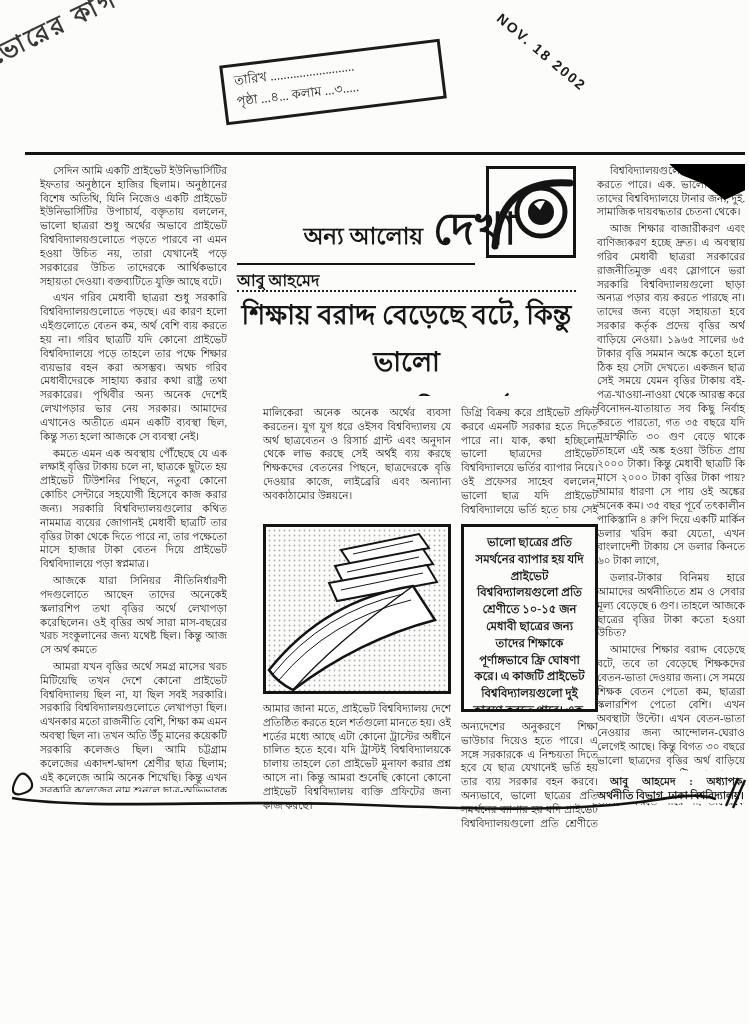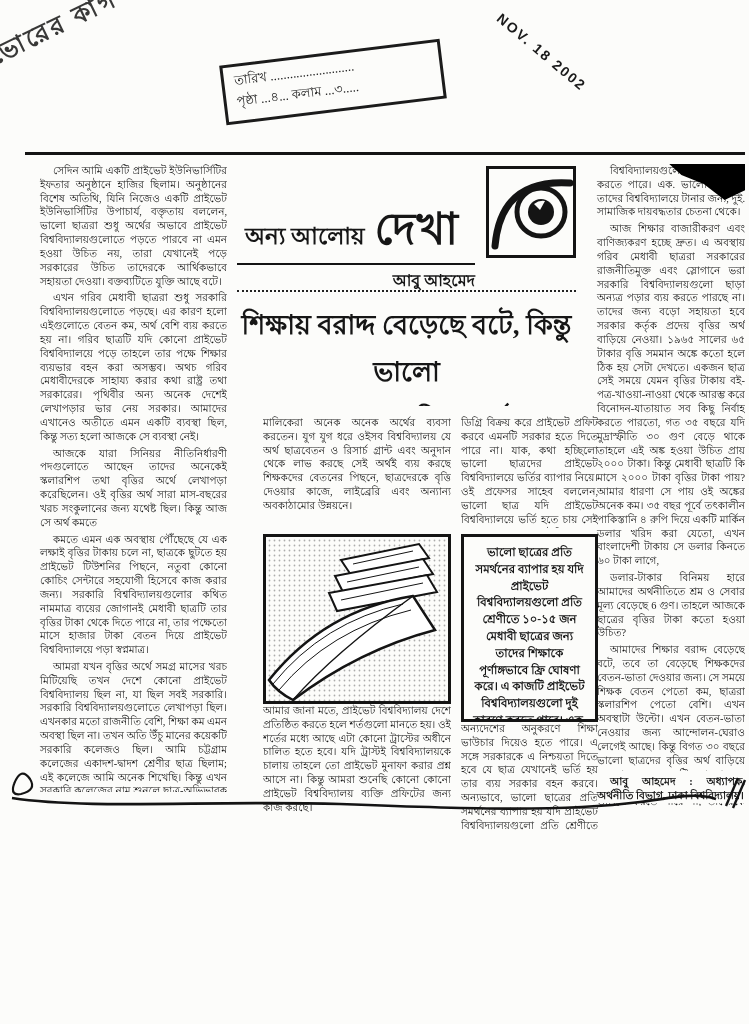--- a/index.html
+++ b/index.html
@@ -37,35 +37,35 @@
   }
   .credit{
     position:absolute; bottom:0; left:0; right:0; margin:0;
     font-weight:bold; font-size:10.6px; background:#fcfcfa; text-indent:0;
     padding-top:4px;
   }
 
   
   .middle{ position:absolute; left:237px; top:164px; width:339px; }
   .section-header{ position:relative; height:126px; border-bottom:2px dotted #222; }
-  .kicker-row{ display:flex; align-items:baseline; gap:10px; padding:24px 0 0 8px; }
+  .kicker-row{ display:flex; align-items:baseline; gap:10px; padding:24px 0 0 8px;justify-content:center; }
   .kicker{ font-size:23px; font-weight:bold; }
   .logo-word{ font-size:44px; font-weight:bold; letter-spacing:1px; line-height:.8;margin-top:24px; }
   .header-rule{ width:238px; height:2px; background:#141414; margin:6px 0 3px 0; }
-  .author{ width:238px; text-align:right; font-size:16px; font-weight:bold; }
+  .author{ width:238px; text-align:left; font-size:16px; font-weight:bold; }
   .eye-box{ position:absolute; right:0; top:2px; width:90px; height:92px; }
 
-  .headline{ margin-top:10px; height:104px; overflow:hidden; text-align:center;
+  .headline{ height:104px; overflow:hidden; text-align:center;
              font-size:27px; font-weight:bold; line-height:1.75; letter-spacing:0; }
 
   .subcols{ display:flex; gap:10px; margin-top:10px; }
   .subcol2{ width:192px;padding-left:26px; } .subcol3{ width:137px; }
   .sub-text{ margin:0; font-size:10.4px; line-height:1.33; text-align:justify; overflow:hidden; }
   .t1{ height:112px; }
-  .t2{ height:108px; }
+  .t2{ height:108px; margin-top:8px; }
   .illustration{ width:188px; height:170px; margin-top:6px; }
   .pullquote{
     box-sizing:border-box; width:137px; height:188px; margin-top:6px; overflow:hidden;
     border:3px solid #141414; padding:8px 6px; text-align:center;
     font-size:11.6px; font-weight:bold; line-height:1.45;
   }
 
   .torn-edge{ position:absolute; left:0; top:762px; width:749px; height:60px; }
 </style>
 </head>
@@ -80,22 +80,22 @@
     <div>পৃষ্ঠা ...৪...  কলাম ...৩.....</div>
   </div>
 
   <div class="date-stamp">NOV. 18 2002</div>
 
   <div class="top-rule"></div>
 
   <div class="col" id="col1">
     <p>সেদিন আমি একটি প্রাইভেট ইউনিভার্সিটির ইফতার অনুষ্ঠানে হাজির ছিলাম। অনুষ্ঠানের বিশেষ অতিথি, যিনি নিজেও একটি প্রাইভেট ইউনিভার্সিটির উপাচার্য, বক্তৃতায় বললেন, ভালো ছাত্ররা শুধু অর্থের অভাবে প্রাইভেট বিশ্ববিদ্যালয়গুলোতে পড়তে পারবে না এমন হওয়া উচিত নয়, তারা যেখানেই পড়ে সরকারের উচিত তাদেরকে আর্থিকভাবে সহায়তা দেওয়া। বক্তব্যটিতে যুক্তি আছে বটে।</p>
     <p>এখন গরিব মেধাবী ছাত্ররা শুধু সরকারি বিশ্ববিদ্যালয়গুলোতে পড়ছে। এর কারণ হলো এইগুলোতে বেতন কম, অর্থ বেশি ব্যয় করতে হয় না। গরিব ছাত্রটি যদি কোনো প্রাইভেট বিশ্ববিদ্যালয়ে পড়ে তাহলে তার পক্ষে শিক্ষার ব্যয়ভার বহন করা অসম্ভব। অথচ গরিব মেধাবীদেরকে সাহায্য করার কথা রাষ্ট্র তথা সরকারের। পৃথিবীর অন্য অনেক দেশেই লেখাপড়ার ভার নেয় সরকার। আমাদের এখানেও অতীতে এমন একটি ব্যবস্থা ছিল, কিন্তু সত্য হলো আজকে সে ব্যবস্থা নেই।</p>
+    <p>কমতে এমন এক অবস্থায় পৌঁছেছে যে এক লক্ষাই বৃত্তির টাকায় চলে না, ছাত্রকে ছুটতে হয় প্রাইভেট টিউশনির পিছনে, নতুবা কোনো কোচিং সেন্টারে সহযোগী হিসেবে কাজ করার জন্য। সরকারি বিশ্ববিদ্যালয়গুলোর কথিত নামমাত্র ব্যয়ের জোগানই মেধাবী ছাত্রটি তার বৃত্তির টাকা থেকে দিতে পারে না, তার পক্ষেতো মাসে হাজার টাকা বেতন দিয়ে প্রাইভেট বিশ্ববিদ্যালয়ে পড়া স্বপ্নমাত্র।</p>
     <p>আজকে যারা সিনিয়র নীতিনির্ধারণী পদগুলোতে আছেন তাদের অনেকেই স্কলারশিপ তথা বৃত্তির অর্থে লেখাপড়া করেছিলেন। ওই বৃত্তির অর্থ সারা মাস-বছরের খরচ সংকুলানের জন্য যথেষ্ট ছিল। কিন্তু আজ সে অর্থ কমতে</p>
-    <p>কমতে এমন এক অবস্থায় পৌঁছেছে যে এক লক্ষাই বৃত্তির টাকায় চলে না, ছাত্রকে ছুটতে হয় প্রাইভেট টিউশনির পিছনে, নতুবা কোনো কোচিং সেন্টারে সহযোগী হিসেবে কাজ করার জন্য। সরকারি বিশ্ববিদ্যালয়গুলোর কথিত নামমাত্র ব্যয়ের জোগানই মেধাবী ছাত্রটি তার বৃত্তির টাকা থেকে দিতে পারে না, তার পক্ষেতো মাসে হাজার টাকা বেতন দিয়ে প্রাইভেট বিশ্ববিদ্যালয়ে পড়া স্বপ্নমাত্র।</p>
     <p>আমরা যখন বৃত্তির অর্থে সমগ্র মাসের খরচ মিটিয়েছি তখন দেশে কোনো প্রাইভেট বিশ্ববিদ্যালয় ছিল না, যা ছিল সবই সরকারি। সরকারি বিশ্ববিদ্যালয়গুলোতে লেখাপড়া ছিল। এখনকার মতো রাজনীতি বেশি, শিক্ষা কম এমন অবস্থা ছিল না। তখন অতি উঁচু মানের কয়েকটি সরকারি কলেজও ছিল। আমি চট্টগ্রাম কলেজের একাদশ-দ্বাদশ শ্রেণীর ছাত্র ছিলাম; এই কলেজে আমি অনেক শিখেছি। কিন্তু এখন সরকারি কলেজের নাম শুনলে ছাত্র-অভিভাবক হতাশ হয়, খোঁজে এমন একটি প্রাইভেট কলেজ যেখানে রাজনীতি নেই, স্লোগান নেই, আছে শিক্ষার পরিবেশ, শিক্ষার মানের নিশ্চয়তা।</p>
 
   </div>
 
   <div class="middle">
 
     <div class="section-header">
       <div class="kicker-row">
         <span class="kicker">অন্য আলোয়</span>
         <span class="logo-word">দেখা</span>

